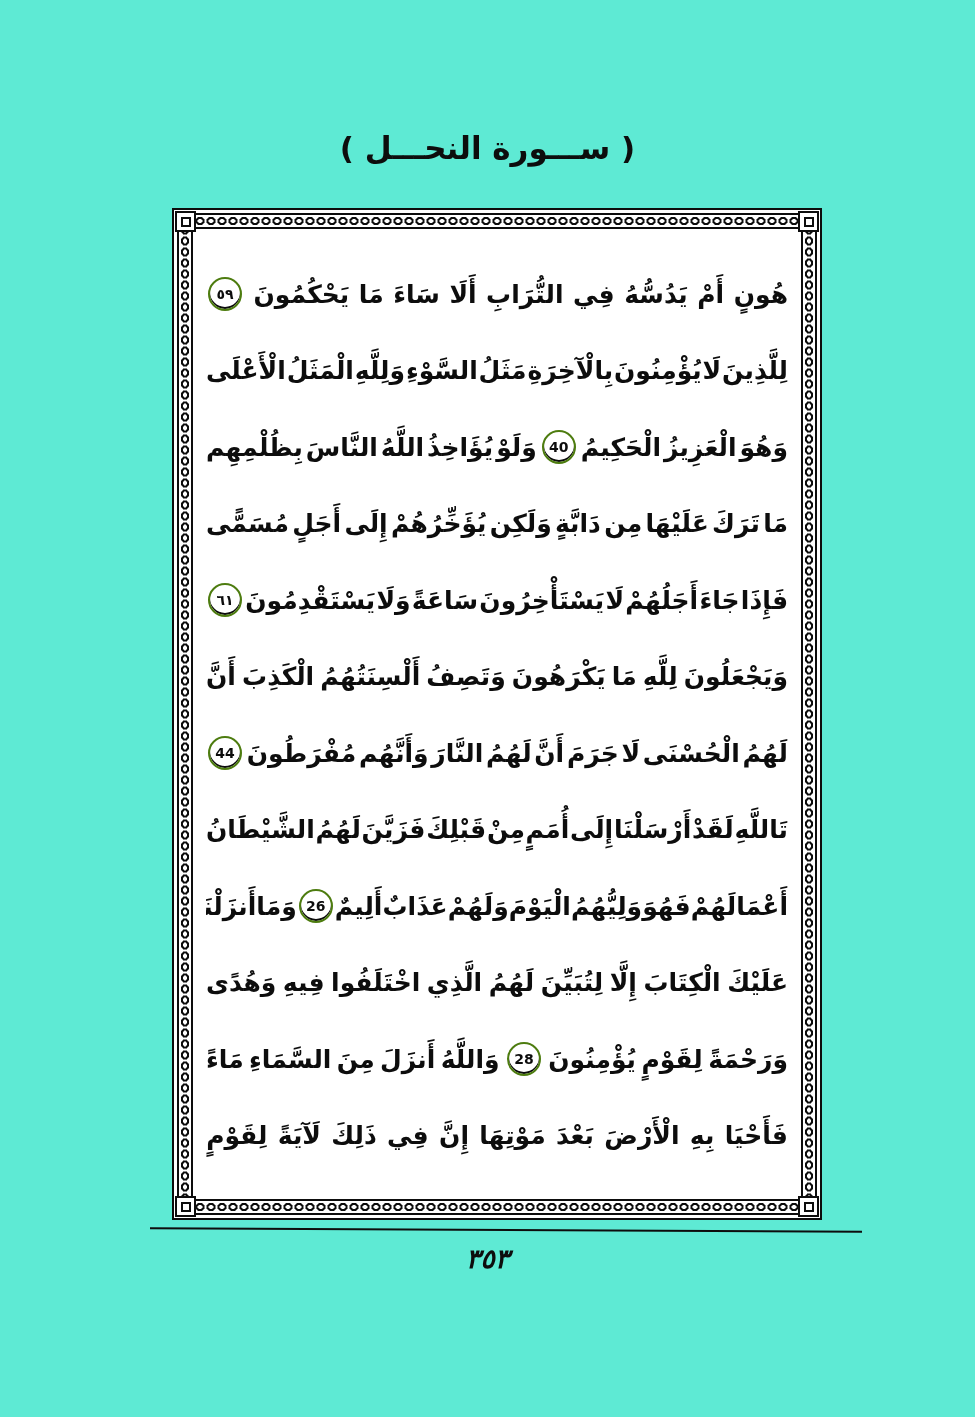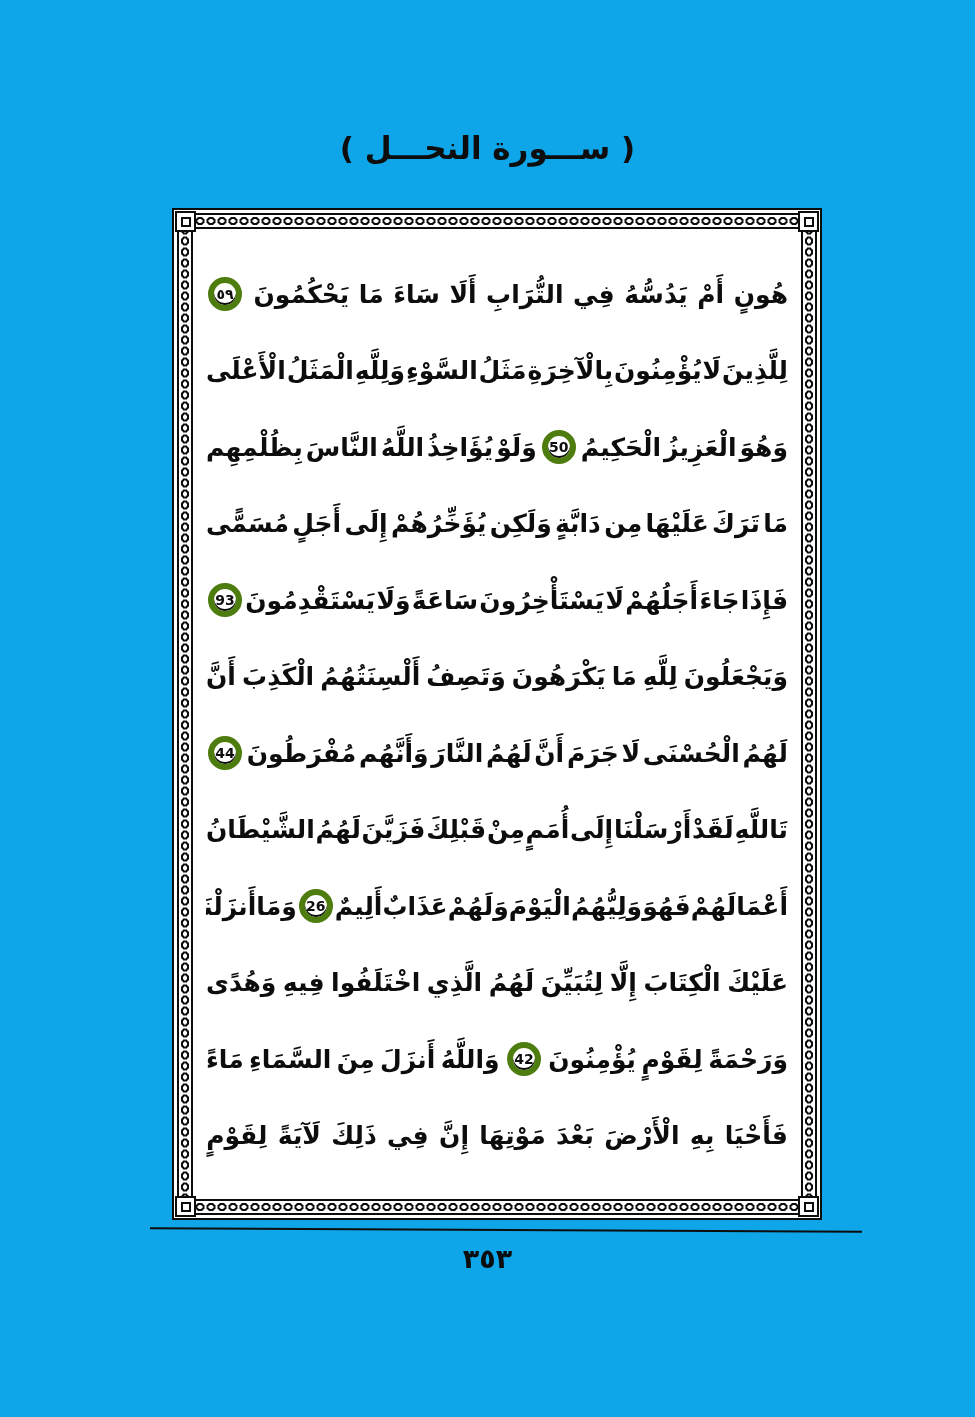--- a/index.html
+++ b/index.html
@@ -4,21 +4,21 @@
 <style>
   html, body {
     margin: 0; padding: 0;
     width: 975px; height: 1417px;
     background: #ffffff;
     font-family: "DejaVu Sans", sans-serif;
     color: #0d0d0d;
     overflow: hidden;
     position: relative;
   }
-  .page { position: absolute; inset: 0; background: #0ea5e9; }
+  .page { position: absolute; inset: 0; background: #5eead4; }
 
   
   .surah-header {
     position: absolute;
     top: 130px; left: 0; right: 0;
     text-align: center;
     direction: rtl;
     font-size: 31px;
     font-weight: bold;
     letter-spacing: 1px;
@@ -92,21 +92,21 @@
     height: 76.5px;
     font-size: 25px;
     font-weight: bold;
     white-space: nowrap;
     color: #0d0d0d;
   }
   .word { white-space: nowrap; }
   .verse-marker {
     flex: 0 0 auto;
     width: 34px; height: 34px;
-    border: 6px solid #4d7c0f;
+    border: 2px solid #4d7c0f;
     border-radius: 50%;
     box-sizing: border-box;
     display: flex; align-items: center; justify-content: center;
     font-size: 14px;
     font-weight: bold;
     box-shadow: 0 0 0 1px #fff, 0 -2px 0 0 #0d0d0d inset;
     margin: 0 2px;
   }
 
   
@@ -118,20 +118,21 @@
     transform: rotate(0.3deg);
   }
   .page-number {
     position: absolute;
     top: 1243px; left: 0; right: 0;
     text-align: center;
     font-size: 27px;
     font-weight: bold;
     direction: rtl;
     color: #0d0d0d;
+    font-style: italic;
   }
 </style>
 </head>
 <body>
 
 <div class="page">
 
   <div class="surah-header">( ســـورة النحـــل )</div>
 
   <div class="frame">
@@ -166,21 +167,21 @@
           <span class="word">مَثَلُ</span>
           <span class="word">السَّوْءِ</span>
           <span class="word">وَلِلَّهِ</span>
           <span class="word">الْمَثَلُ</span>
           <span class="word">الْأَعْلَى</span>
         </div>
         <div class="line">
           <span class="word">وَهُوَ</span>
           <span class="word">الْعَزِيزُ</span>
           <span class="word">الْحَكِيمُ</span>
-          <span class="verse-marker">50</span>
+          <span class="verse-marker">40</span>
           <span class="word">وَلَوْ</span>
           <span class="word">يُؤَاخِذُ</span>
           <span class="word">اللَّهُ</span>
           <span class="word">النَّاسَ</span>
           <span class="word">بِظُلْمِهِم</span>
         </div>
         <div class="line">
           <span class="word">مَا</span>
           <span class="word">تَرَكَ</span>
           <span class="word">عَلَيْهَا</span>
@@ -194,21 +195,21 @@
         </div>
         <div class="line">
           <span class="word">فَإِذَا</span>
           <span class="word">جَاءَ</span>
           <span class="word">أَجَلُهُمْ</span>
           <span class="word">لَا</span>
           <span class="word">يَسْتَأْخِرُونَ</span>
           <span class="word">سَاعَةً</span>
           <span class="word">وَلَا</span>
           <span class="word">يَسْتَقْدِمُونَ</span>
-          <span class="verse-marker">93</span>
+          <span class="verse-marker">٦١</span>
         </div>
         <div class="line">
           <span class="word">وَيَجْعَلُونَ</span>
           <span class="word">لِلَّهِ</span>
           <span class="word">مَا</span>
           <span class="word">يَكْرَهُونَ</span>
           <span class="word">وَتَصِفُ</span>
           <span class="word">أَلْسِنَتُهُمُ</span>
           <span class="word">الْكَذِبَ</span>
           <span class="word">أَنَّ</span>
@@ -257,21 +258,21 @@
           <span class="word">لَهُمُ</span>
           <span class="word">الَّذِي</span>
           <span class="word">اخْتَلَفُوا</span>
           <span class="word">فِيهِ</span>
           <span class="word">وَهُدًى</span>
         </div>
         <div class="line">
           <span class="word">وَرَحْمَةً</span>
           <span class="word">لِقَوْمٍ</span>
           <span class="word">يُؤْمِنُونَ</span>
-          <span class="verse-marker">42</span>
+          <span class="verse-marker">28</span>
           <span class="word">وَاللَّهُ</span>
           <span class="word">أَنزَلَ</span>
           <span class="word">مِنَ</span>
           <span class="word">السَّمَاءِ</span>
           <span class="word">مَاءً</span>
         </div>
         <div class="line">
           <span class="word">فَأَحْيَا</span>
           <span class="word">بِهِ</span>
           <span class="word">الْأَرْضَ</span>

